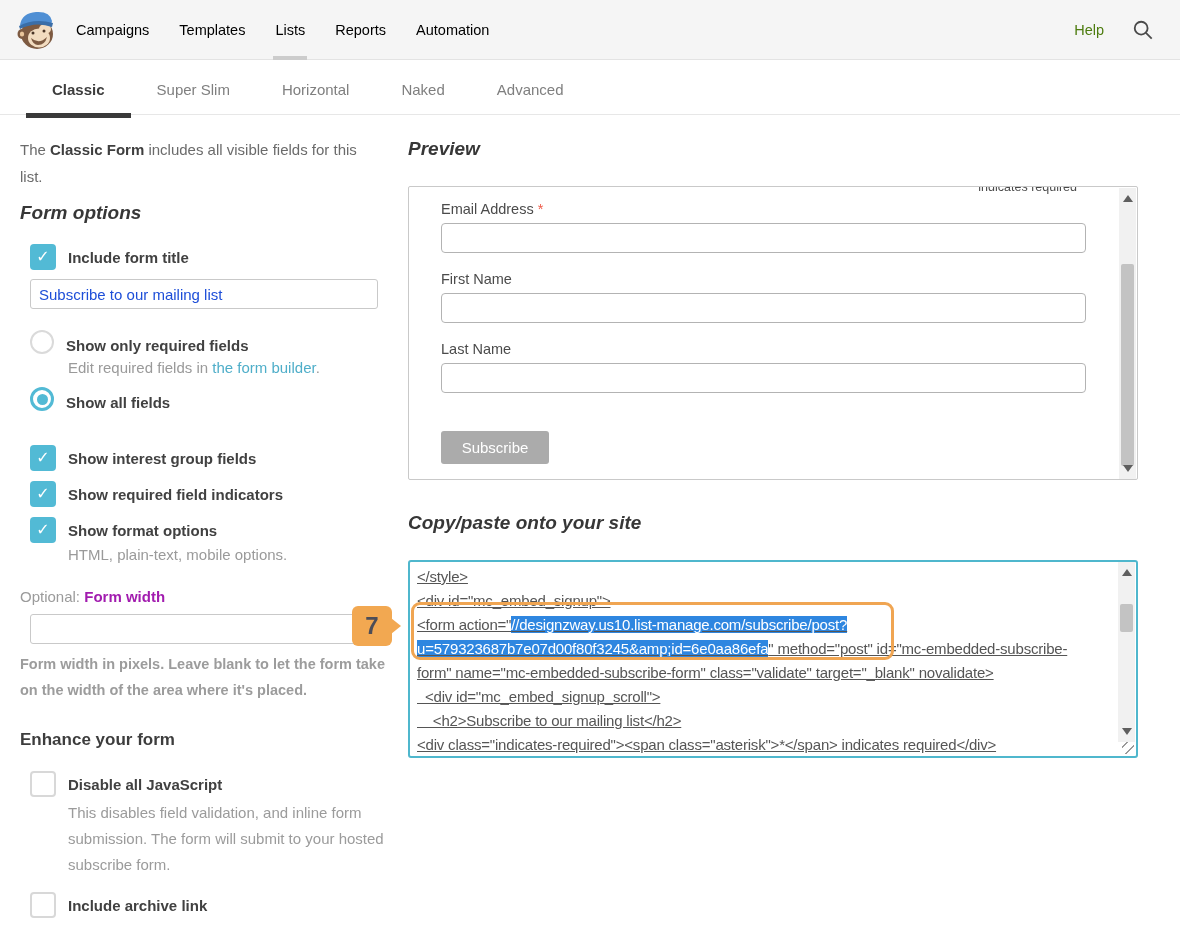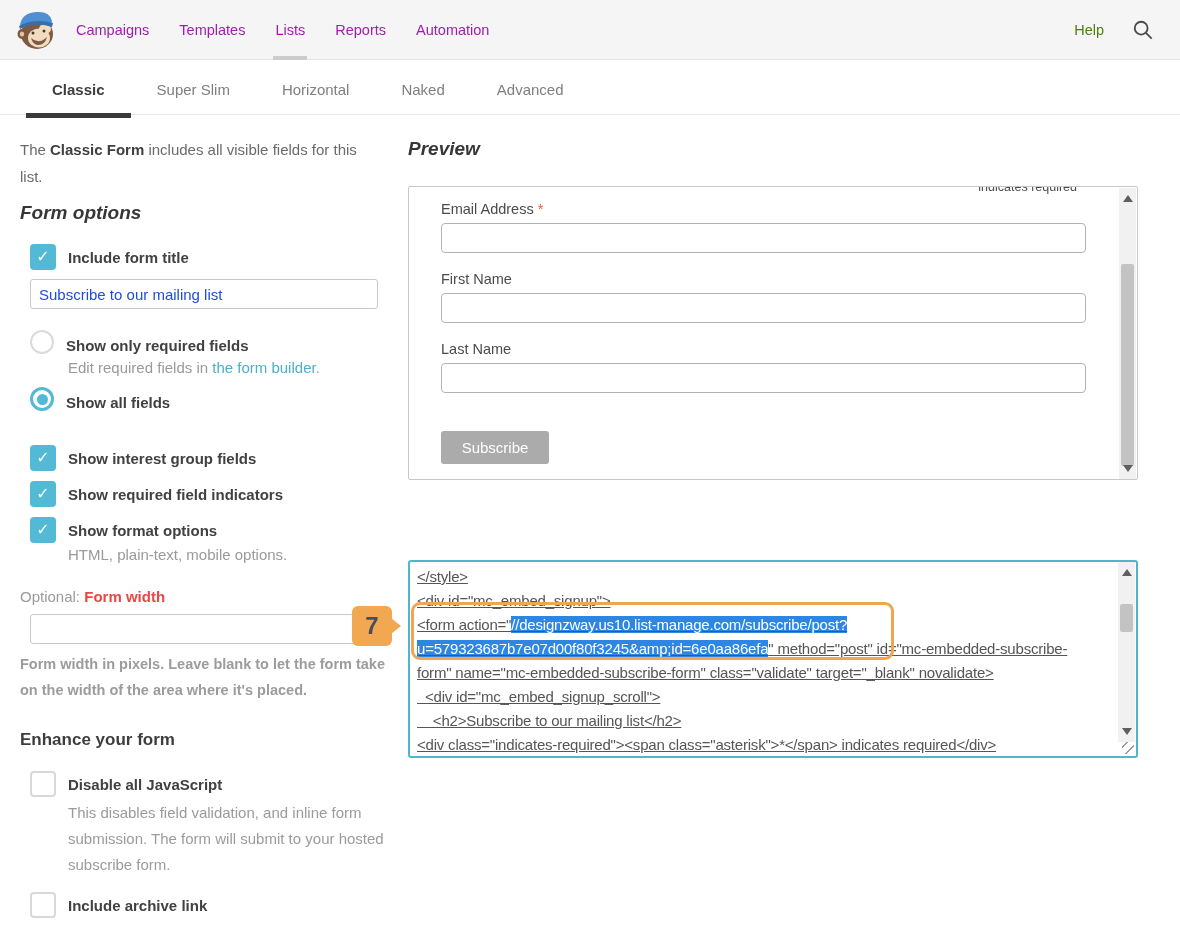--- a/index.html
+++ b/index.html
@@ -6,21 +6,21 @@
   html,body { width:1180px; height:925px; background:#fff; overflow:hidden;
     font-family:"Liberation Sans","DejaVu Sans",sans-serif; }
   .page { position:relative; width:1180px; height:925px; }
 
   
   .topbar { position:absolute; left:0; top:0; width:1180px; height:60px;
     background:#f5f5f5; border-bottom:1px solid #e3e3e3; }
   .logo { position:absolute; left:14px; top:7px; width:44px; height:46px; cursor:pointer; }
   .topnav { position:absolute; left:76px; top:0; height:60px; display:flex; gap:30px; }
   .topnav .nav-item { position:relative; height:60px; display:flex; align-items:center;
-    font-size:14.5px; color:#a21caf; cursor:pointer; }
+    font-size:14.5px; color:#000000; cursor:pointer; }
   .nav-indicator { position:absolute; bottom:0; left:50%; transform:translateX(-50%);
     width:34px; height:4px; background:#cccccc; }
   .help-link { position:absolute; right:76px; top:0; height:60px; display:flex; align-items:center;
     font-size:14.5px; color:#4d7c0f; cursor:pointer; }
   .search-btn { position:absolute; right:26px; top:19px; width:22px; height:22px; cursor:pointer; }
 
   
   .tabbar { position:absolute; left:0; top:61px; width:1180px; height:54px; background:#fff;
     border-bottom:1px solid #e7e7e7; display:flex; padding-left:26px; }
   .tab { position:relative; height:56px; padding:0 26px; display:flex; align-items:center;
@@ -51,21 +51,21 @@
   .radio.off { border:2px solid #dadada; background:#fff; }
   .radio.on { border:3px solid #52bad5; background:#fff; }
   .radio-dot { width:11px; height:11px; border-radius:50%; background:#52bad5; }
   .helper { margin-left:48px; font-size:15px; color:#9a9a9a; }
   .helper a { color:#4faec9; text-decoration:none; cursor:pointer; }
   .mt5 { margin-top:5px; } .mt11 { margin-top:11px; } .mt21 { margin-top:21px; }
   .mt20 { margin-top:20px; } .mt34 { margin-top:34px; } .mt10 { margin-top:10px; }
   .mt3 { margin-top:3px; }
   .optional-row { margin-top:25px; font-size:15px; }
   .optional-gray { color:#9b9b9b; }
-  .optional-bold { color:#ef4444; font-weight:700; }
+  .optional-bold { color:#a21caf; font-weight:700; }
   .width-help { margin-top:7px; font-size:14.5px; line-height:26px; color:#9c9c9c;
     font-weight:600; width:366px; }
   .enhance-heading { margin-top:27px; font-size:17px; font-weight:700; color:#3d3d3d; }
   .js-row { margin-top:21px;align-items:center; }
   .js-help { margin-left:48px; margin-top:3px; font-size:15px; line-height:26px;
     color:#9b9b9b; width:318px; }
   .archive-row { margin-top:14px; }
 
   
   .right-col { position:absolute; left:408px; top:130px; width:730px; height:795px; }
@@ -258,20 +258,21 @@
         <input class="pv-input" type="text" style="">
         <button class="subscribe-btn">Subscribe</button>
       </div>
       <div class="vscroll pv-scroll">
         <div class="tri-up"></div>
         <div class="thumb pv-thumb"></div>
         <div class="tri-down"></div>
       </div>
     </div>
 
+    <h2 class="rc-heading embed-heading">Copy/paste onto your site</h2>
 
     <div class="code-box">
       <div class="code-lines">
         <div class="code-line"><span>&lt;/style&gt;</span><span class="sel"></span><span></span></div>
         <div class="code-line"><span>&lt;div id="mc_embed_signup"&gt;</span><span class="sel"></span><span></span></div>
         <div class="code-line"><span>&lt;form action="</span><span class="sel">//designzway.us10.list-manage.com/subscribe/post?</span><span></span></div>
         <div class="code-line"><span></span><span class="sel">u=579323687b7e07d00f80f3245&amp;amp;id=6e0aa86efa</span><span>" method="post" id="mc-embedded-subscribe-</span></div>
         <div class="code-line"><span>form" name="mc-embedded-subscribe-form" class="validate" target="_blank" novalidate&gt;</span><span class="sel"></span><span></span></div>
         <div class="code-line"><span>  &lt;div id="mc_embed_signup_scroll"&gt;</span><span class="sel"></span><span></span></div>
         <div class="code-line"><span>    &lt;h2&gt;Subscribe to our mailing list&lt;/h2&gt;</span><span class="sel"></span><span></span></div>

